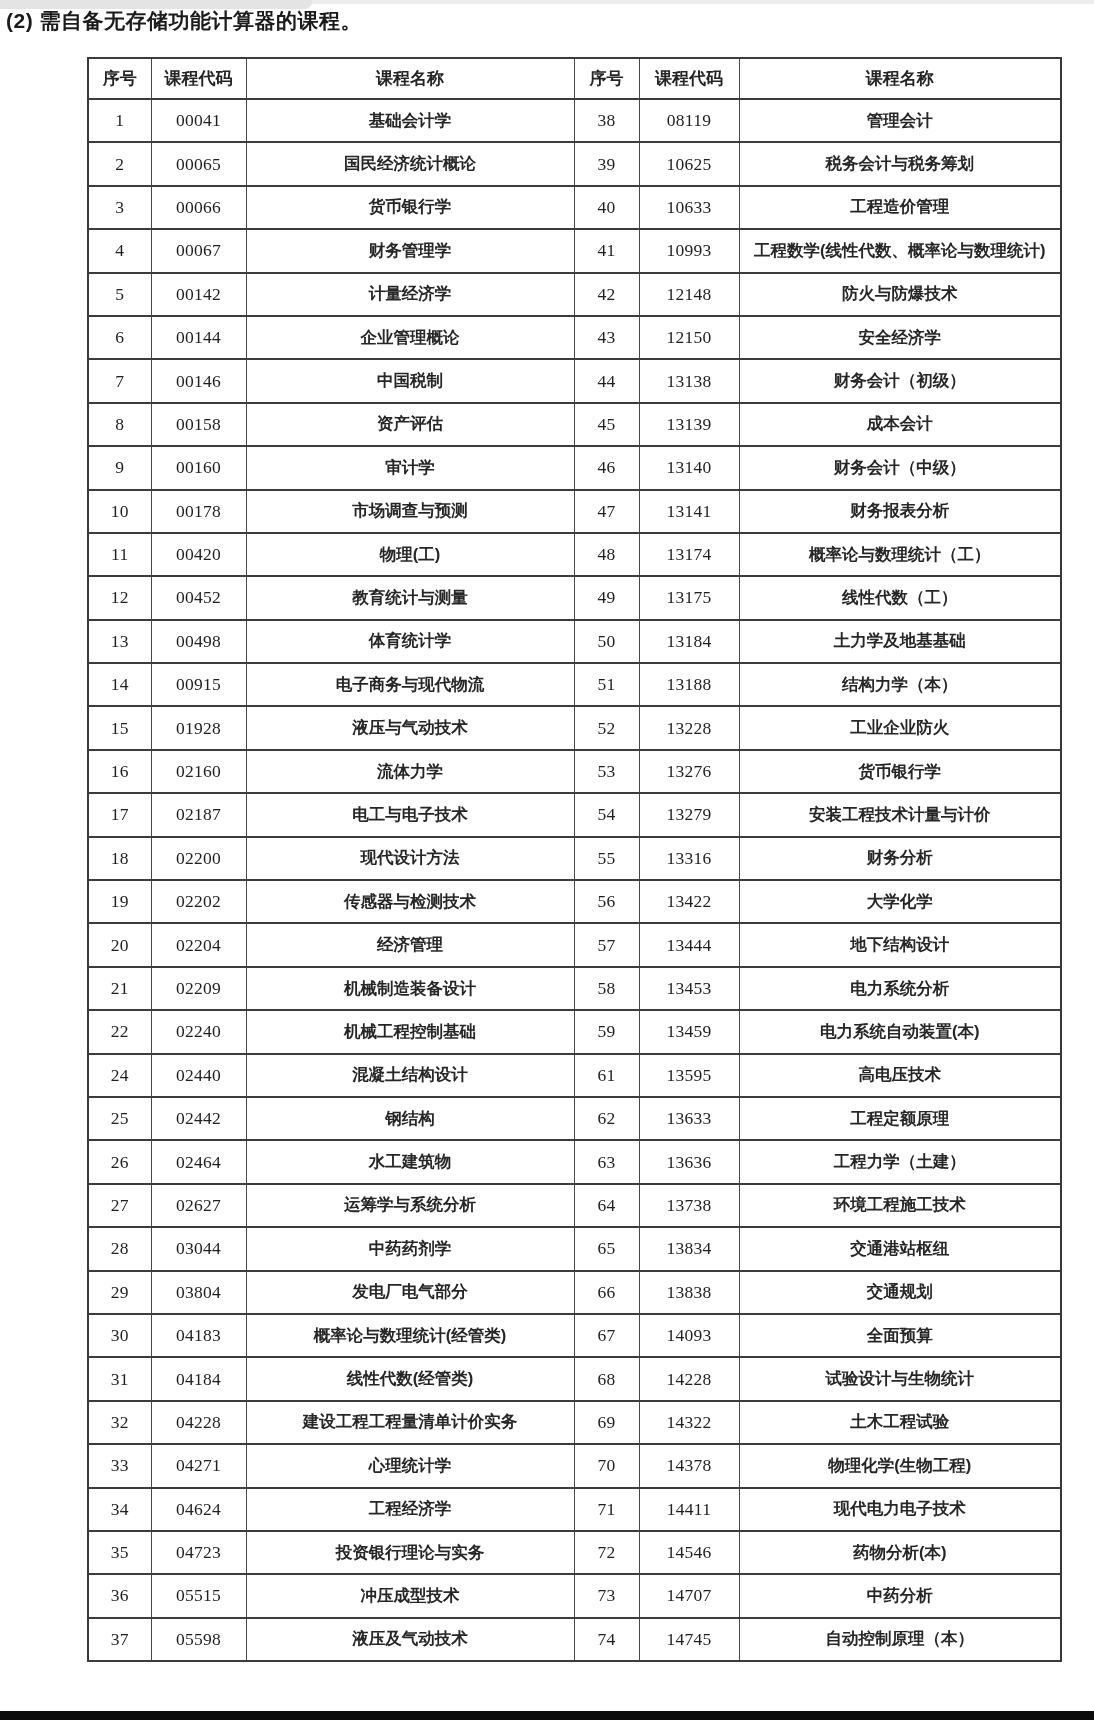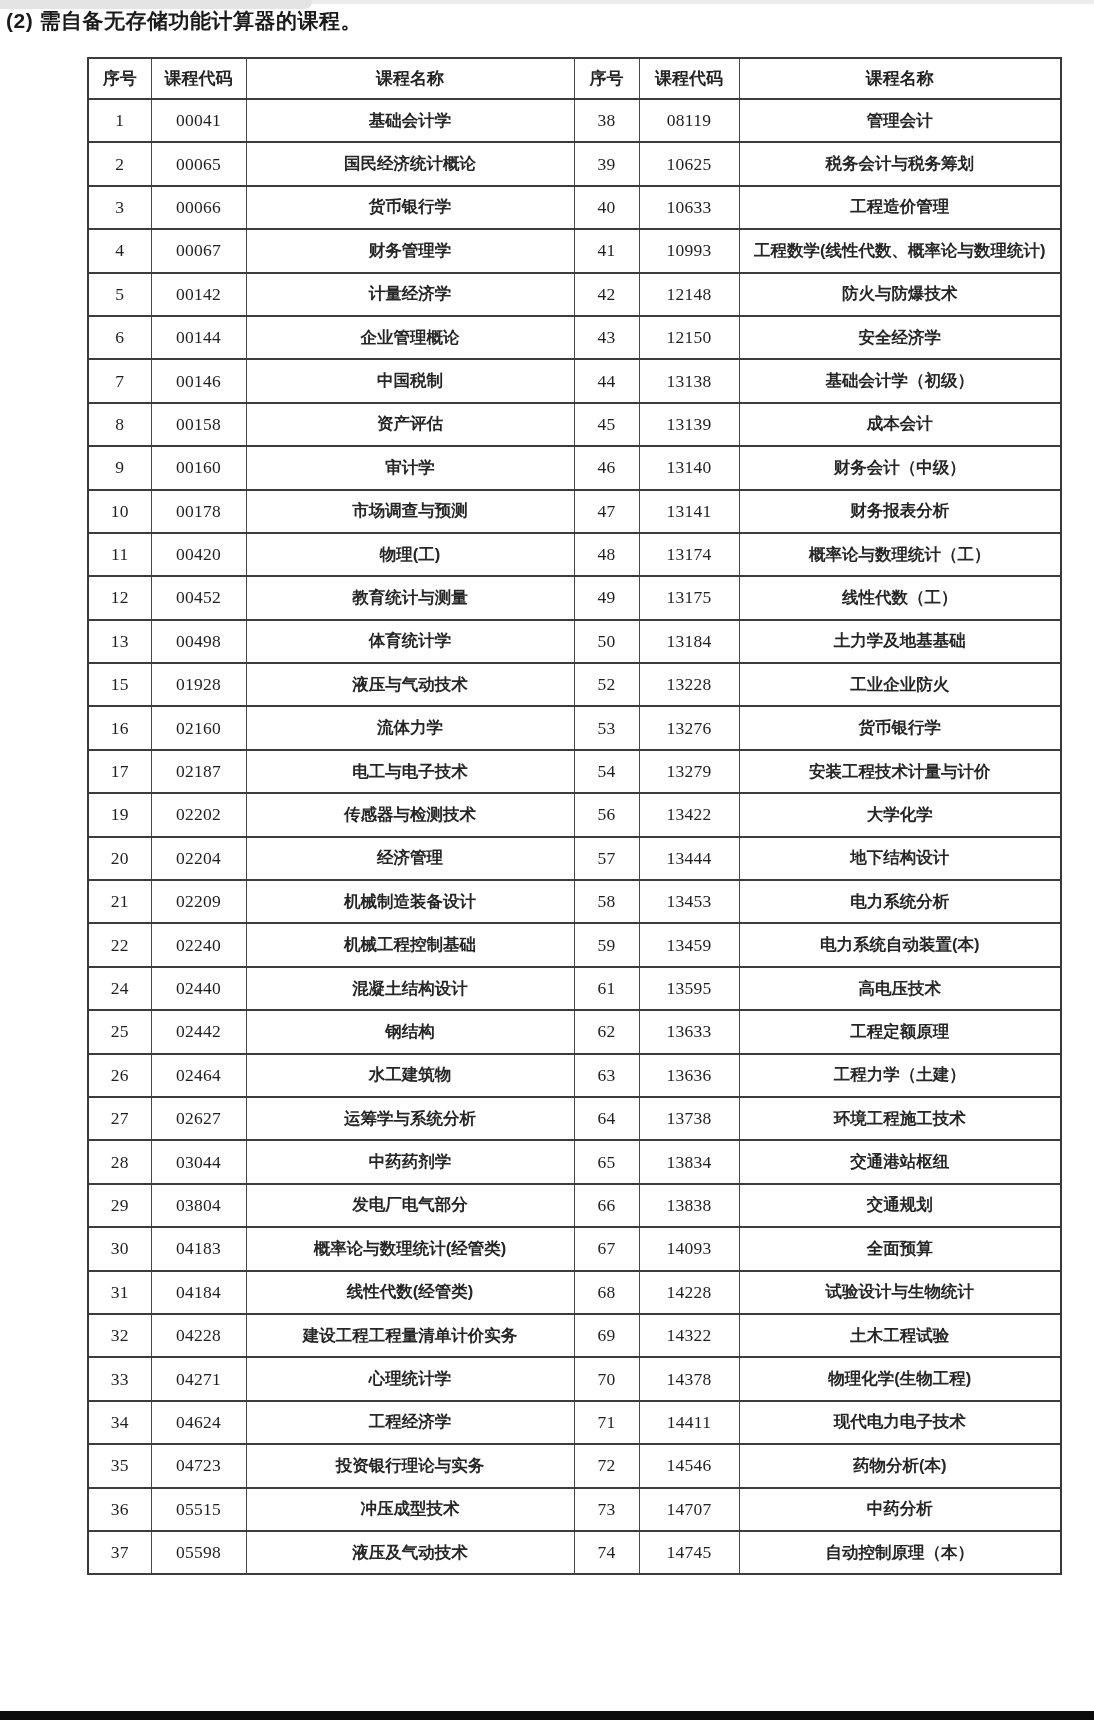--- a/index.html
+++ b/index.html
@@ -155,21 +155,21 @@
         <td class="c-num">43</td>
         <td class="c-num">12150</td>
         <td class="c-name">安全经济学</td>
       </tr>
       <tr>
         <td class="c-num">7</td>
         <td class="c-num">00146</td>
         <td class="c-name">中国税制</td>
         <td class="c-num">44</td>
         <td class="c-num">13138</td>
-        <td class="c-name">基础会计学（初级）</td>
+        <td class="c-name">财务会计（初级）</td>
       </tr>
       <tr>
         <td class="c-num">8</td>
         <td class="c-num">00158</td>
         <td class="c-name">资产评估</td>
         <td class="c-num">45</td>
         <td class="c-num">13139</td>
         <td class="c-name">成本会计</td>
       </tr>
       <tr>
@@ -206,20 +206,28 @@
       </tr>
       <tr>
         <td class="c-num">13</td>
         <td class="c-num">00498</td>
         <td class="c-name">体育统计学</td>
         <td class="c-num">50</td>
         <td class="c-num">13184</td>
         <td class="c-name">土力学及地基基础</td>
       </tr>
       <tr>
+        <td class="c-num">14</td>
+        <td class="c-num">00915</td>
+        <td class="c-name">电子商务与现代物流</td>
+        <td class="c-num">51</td>
+        <td class="c-num">13188</td>
+        <td class="c-name">结构力学（本）</td>
+      </tr>
+      <tr>
         <td class="c-num">15</td>
         <td class="c-num">01928</td>
         <td class="c-name">液压与气动技术</td>
         <td class="c-num">52</td>
         <td class="c-num">13228</td>
         <td class="c-name">工业企业防火</td>
       </tr>
       <tr>
         <td class="c-num">16</td>
         <td class="c-num">02160</td>
@@ -230,20 +238,28 @@
       </tr>
       <tr>
         <td class="c-num">17</td>
         <td class="c-num">02187</td>
         <td class="c-name">电工与电子技术</td>
         <td class="c-num">54</td>
         <td class="c-num">13279</td>
         <td class="c-name">安装工程技术计量与计价</td>
       </tr>
       <tr>
+        <td class="c-num">18</td>
+        <td class="c-num">02200</td>
+        <td class="c-name">现代设计方法</td>
+        <td class="c-num">55</td>
+        <td class="c-num">13316</td>
+        <td class="c-name">财务分析</td>
+      </tr>
+      <tr>
         <td class="c-num">19</td>
         <td class="c-num">02202</td>
         <td class="c-name">传感器与检测技术</td>
         <td class="c-num">56</td>
         <td class="c-num">13422</td>
         <td class="c-name">大学化学</td>
       </tr>
       <tr>
         <td class="c-num">20</td>
         <td class="c-num">02204</td>

